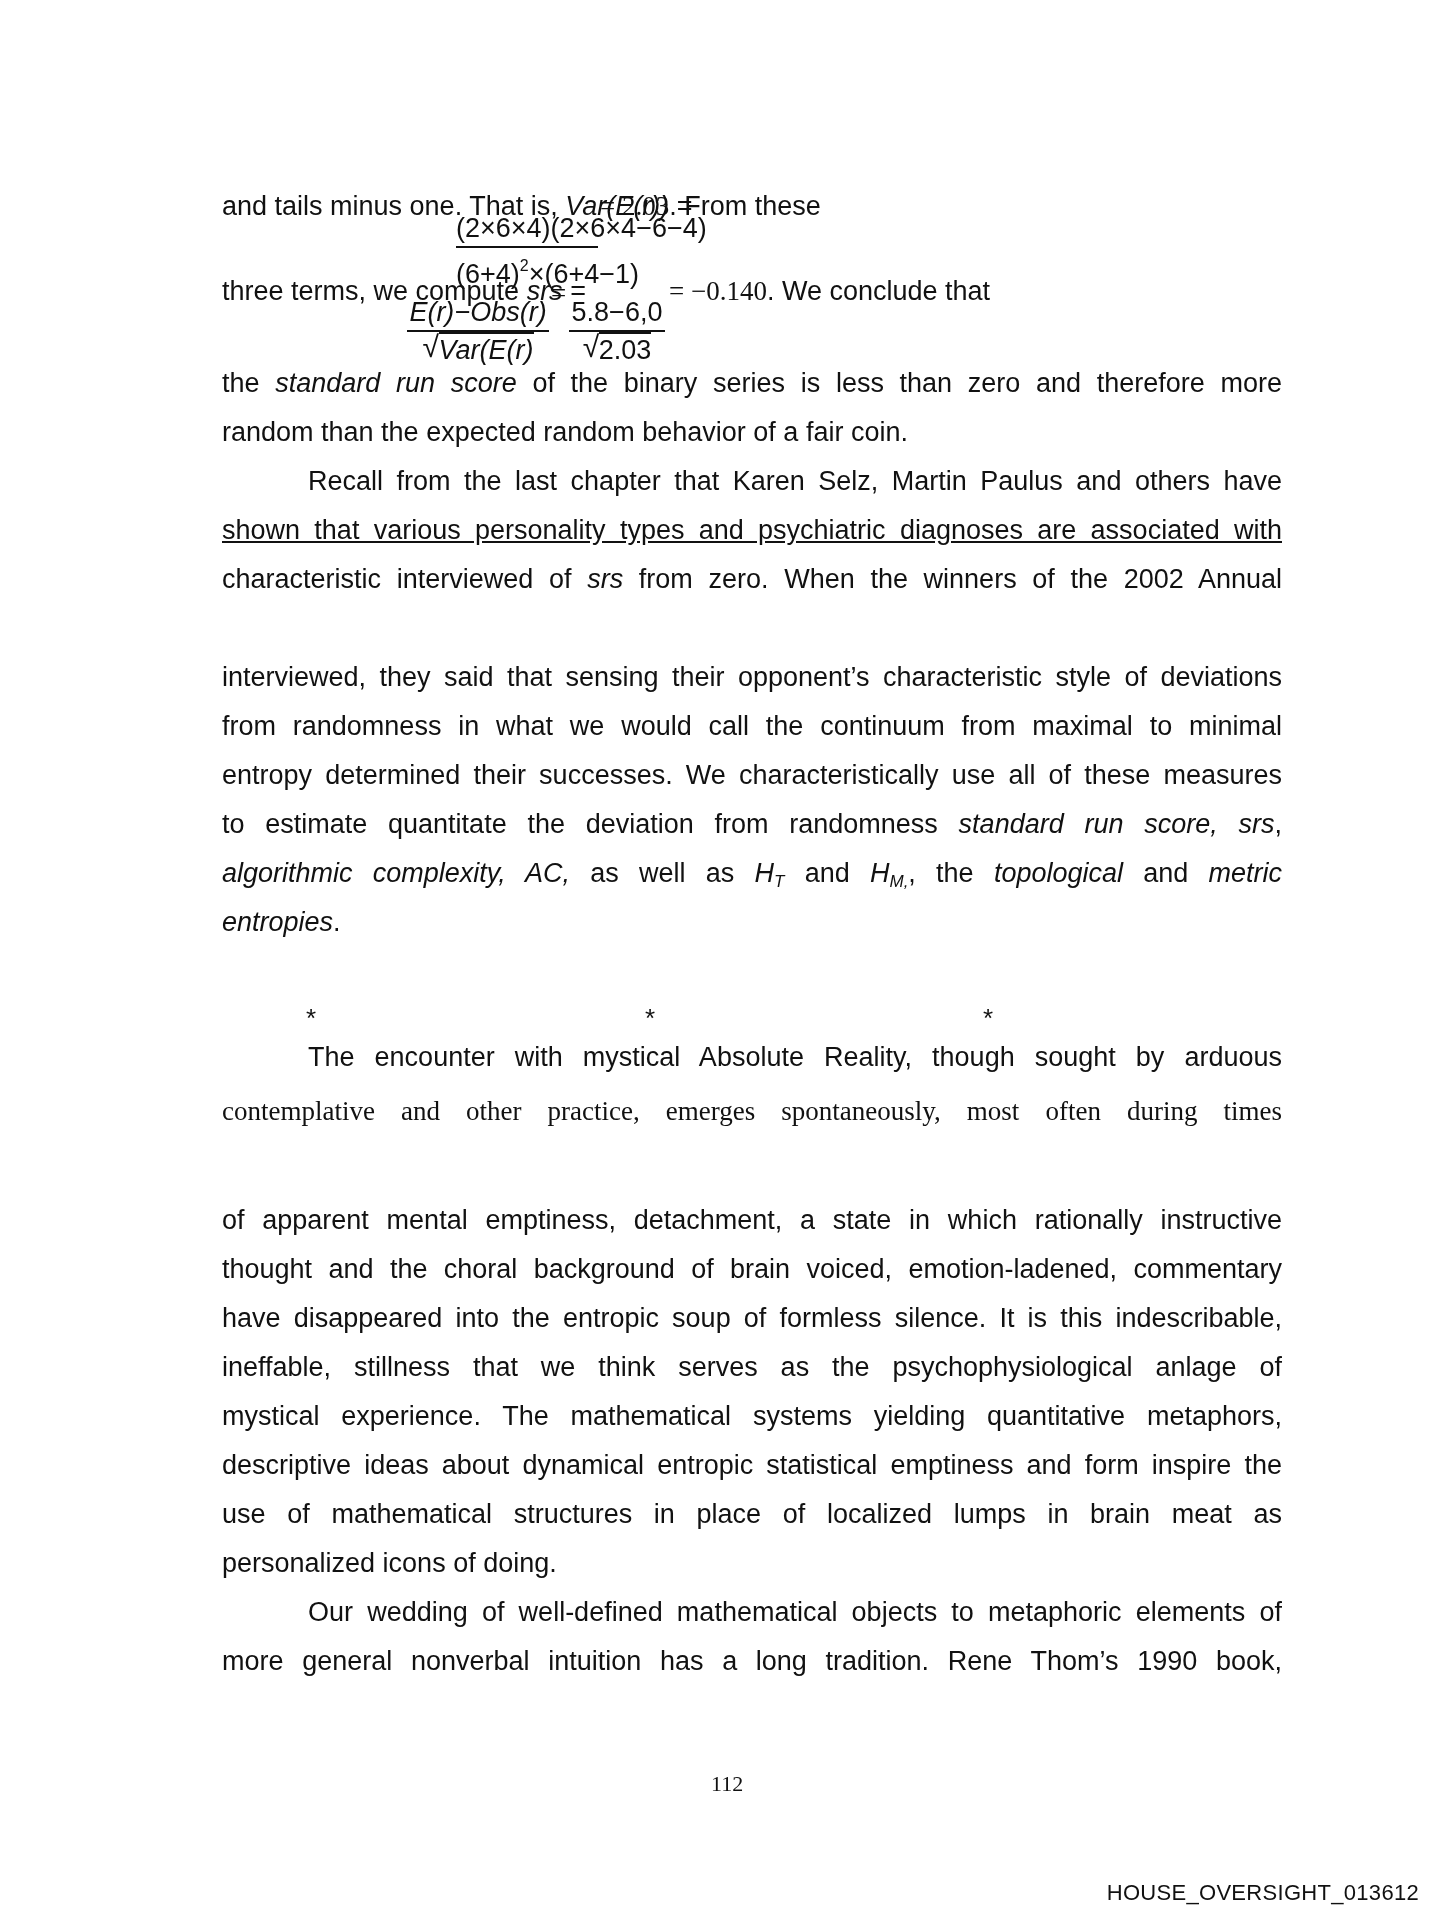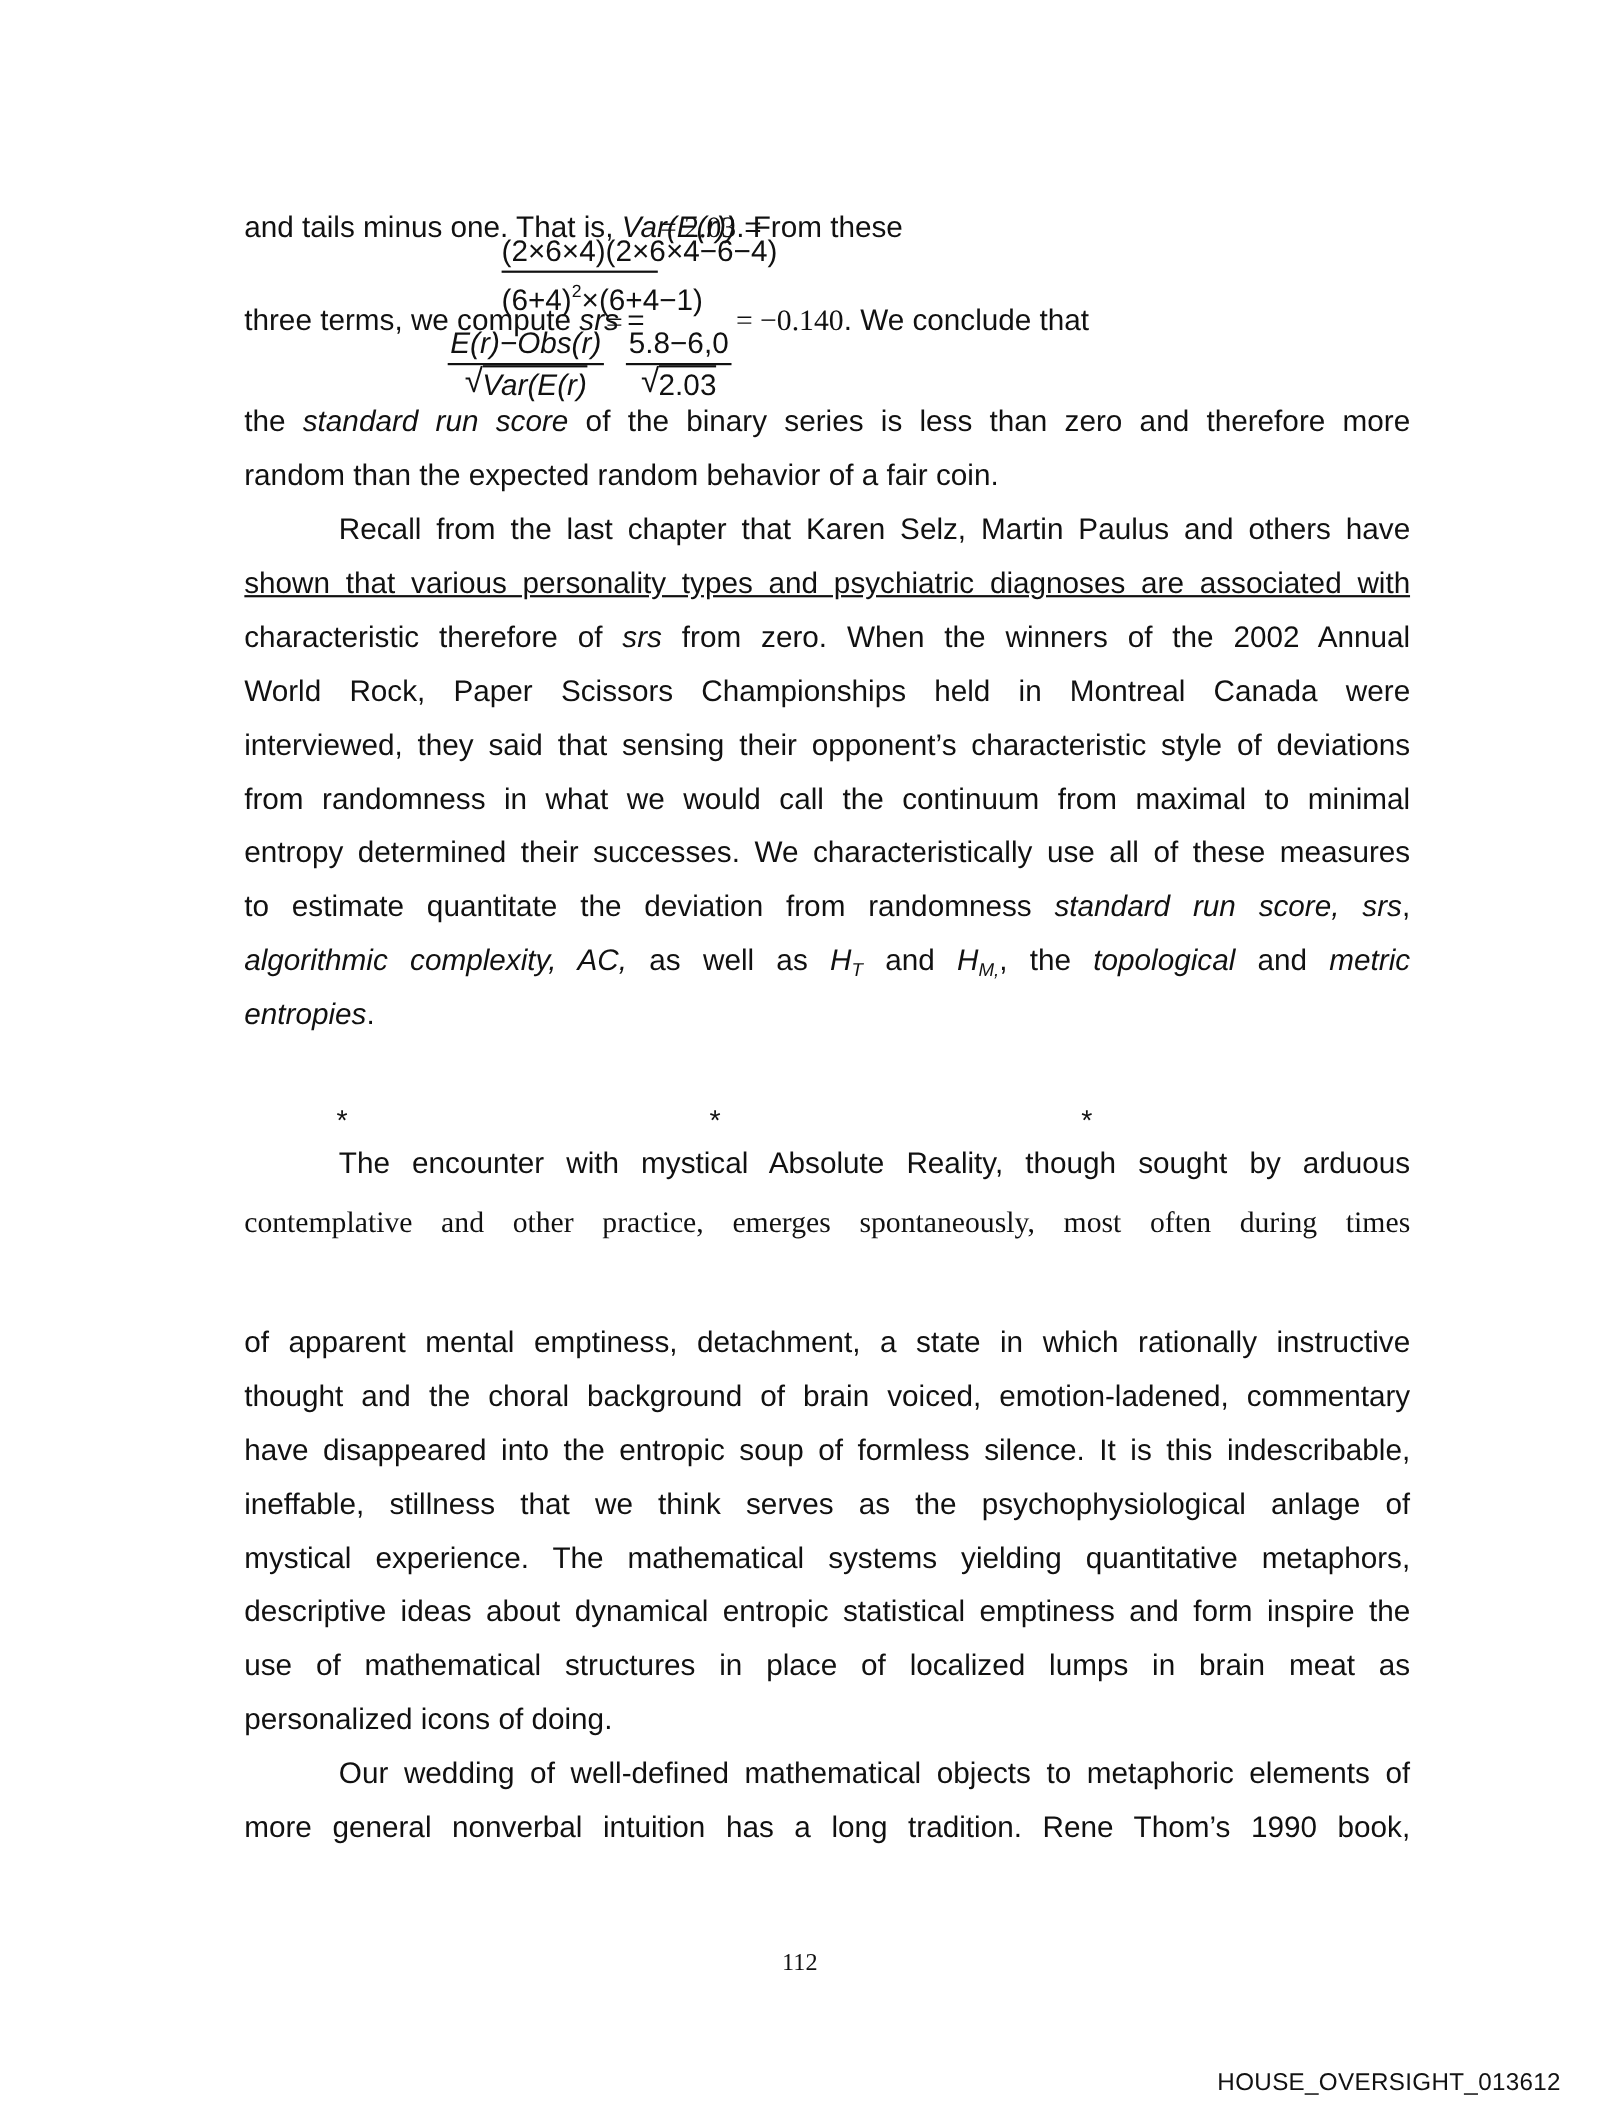--- a/index.html
+++ b/index.html
@@ -63,23 +63,22 @@
   </div>
 
   <div class="line just" style="top:366px;">
     <span>the </span><span class="it">standard run score</span><span> of the binary series is less than zero and therefore more</span>
   </div>
   <div class="line" style="top:415px;">random than the expected random behavior of a fair coin.</div>
 
   <div class="line just indent" style="top:464px;">Recall from the last chapter that Karen Selz, Martin Paulus and others have</div>
   <div class="line just" style="top:513px;text-decoration:underline;">shown that various personality types and psychiatric diagnoses are associated with</div>
   <div class="line just" style="top:562px;">
-    <span>characteristic therefore of </span><span class="it">srs</span><span> from zero. When the winners of the 2002 Annual</span>
+    <span>characteristic interviewed of </span><span class="it">srs</span><span> from zero. When the winners of the 2002 Annual</span>
   </div>
-  <div class="line just" style="top:611px;">World Rock, Paper Scissors Championships held in Montreal Canada were</div>
   <div class="line just" style="top:660px;">interviewed, they said that sensing their opponent’s characteristic style of deviations</div>
   <div class="line just" style="top:709px;">from randomness in what we would call the continuum from maximal to minimal</div>
   <div class="line just" style="top:758px;">entropy determined their successes. We characteristically use all of these measures</div>
   <div class="line just" style="top:807px;">
     <span>to estimate quantitate the deviation from randomness </span><span class="it">standard run score, srs</span><span>,</span>
   </div>
   <div class="line just" style="top:856px;">
     <span class="it">algorithmic complexity, AC,</span><span> as well as </span><span class="it">H</span><sub class="it">T</sub><span> and </span><span class="it">H</span><sub class="it">M,</sub><span>,  the </span><span class="it">topological</span><span> and </span><span class="it">metric</span>
   </div>
   <div class="line" style="top:905px;">

